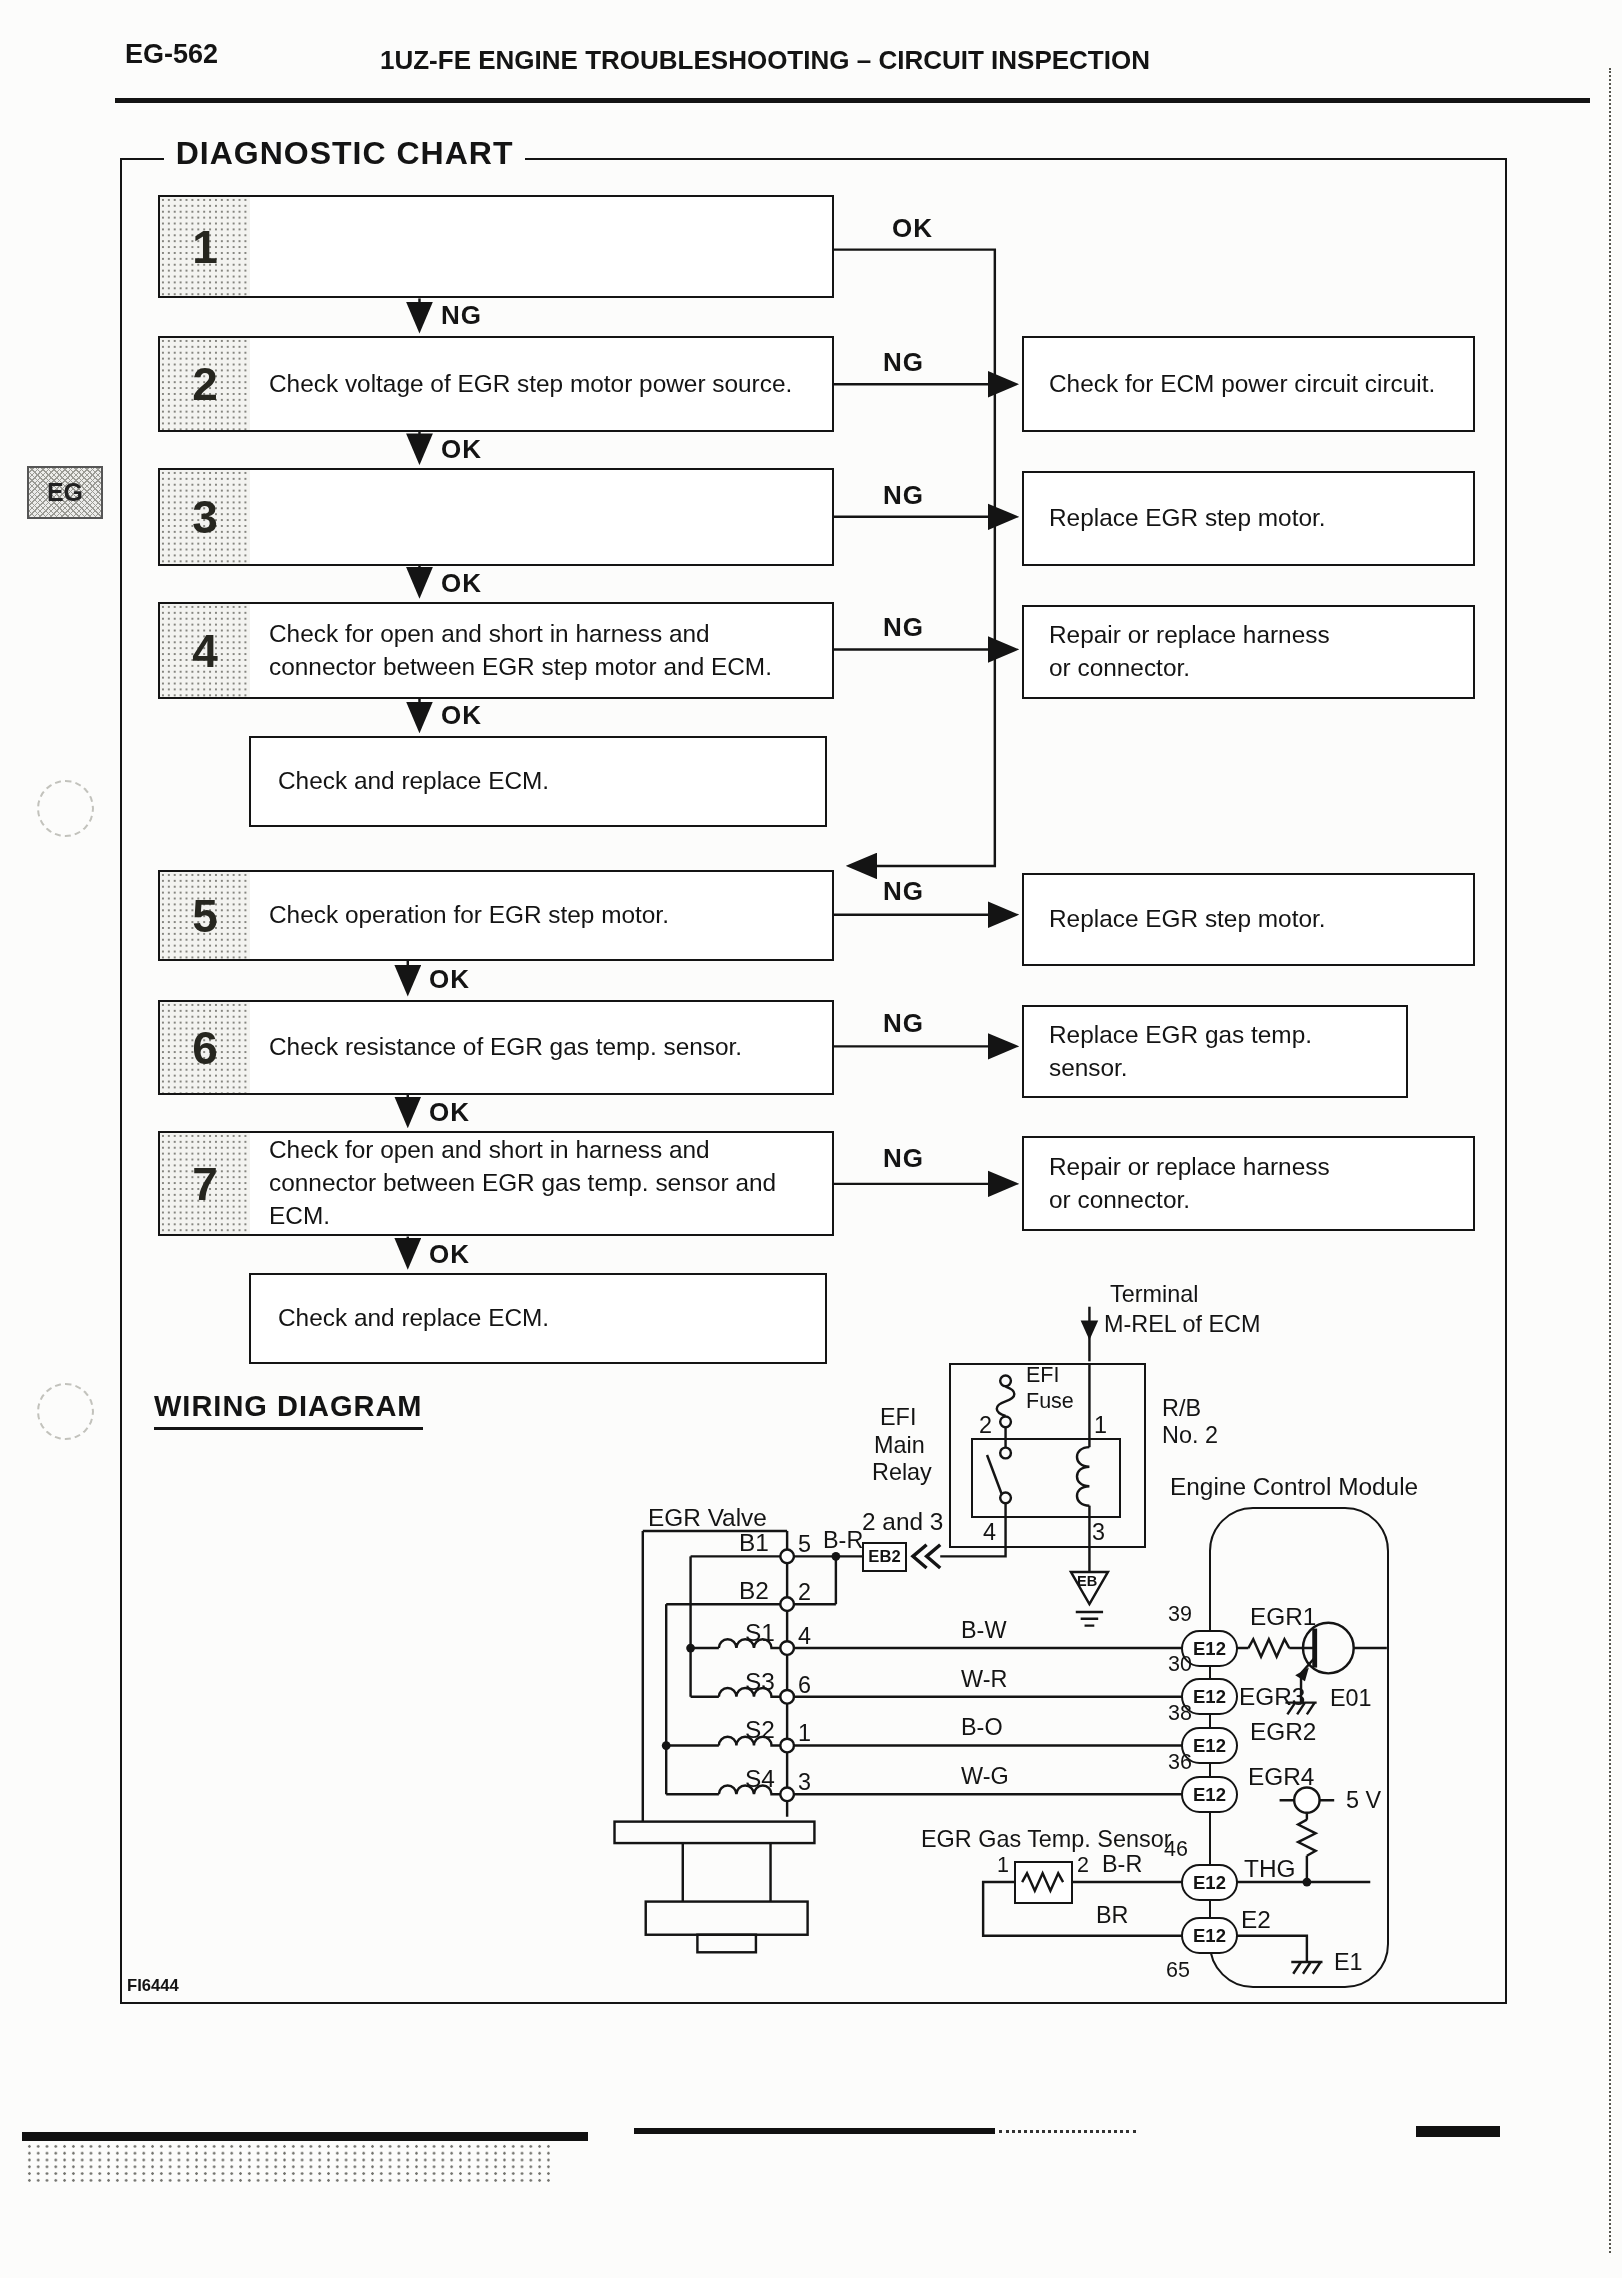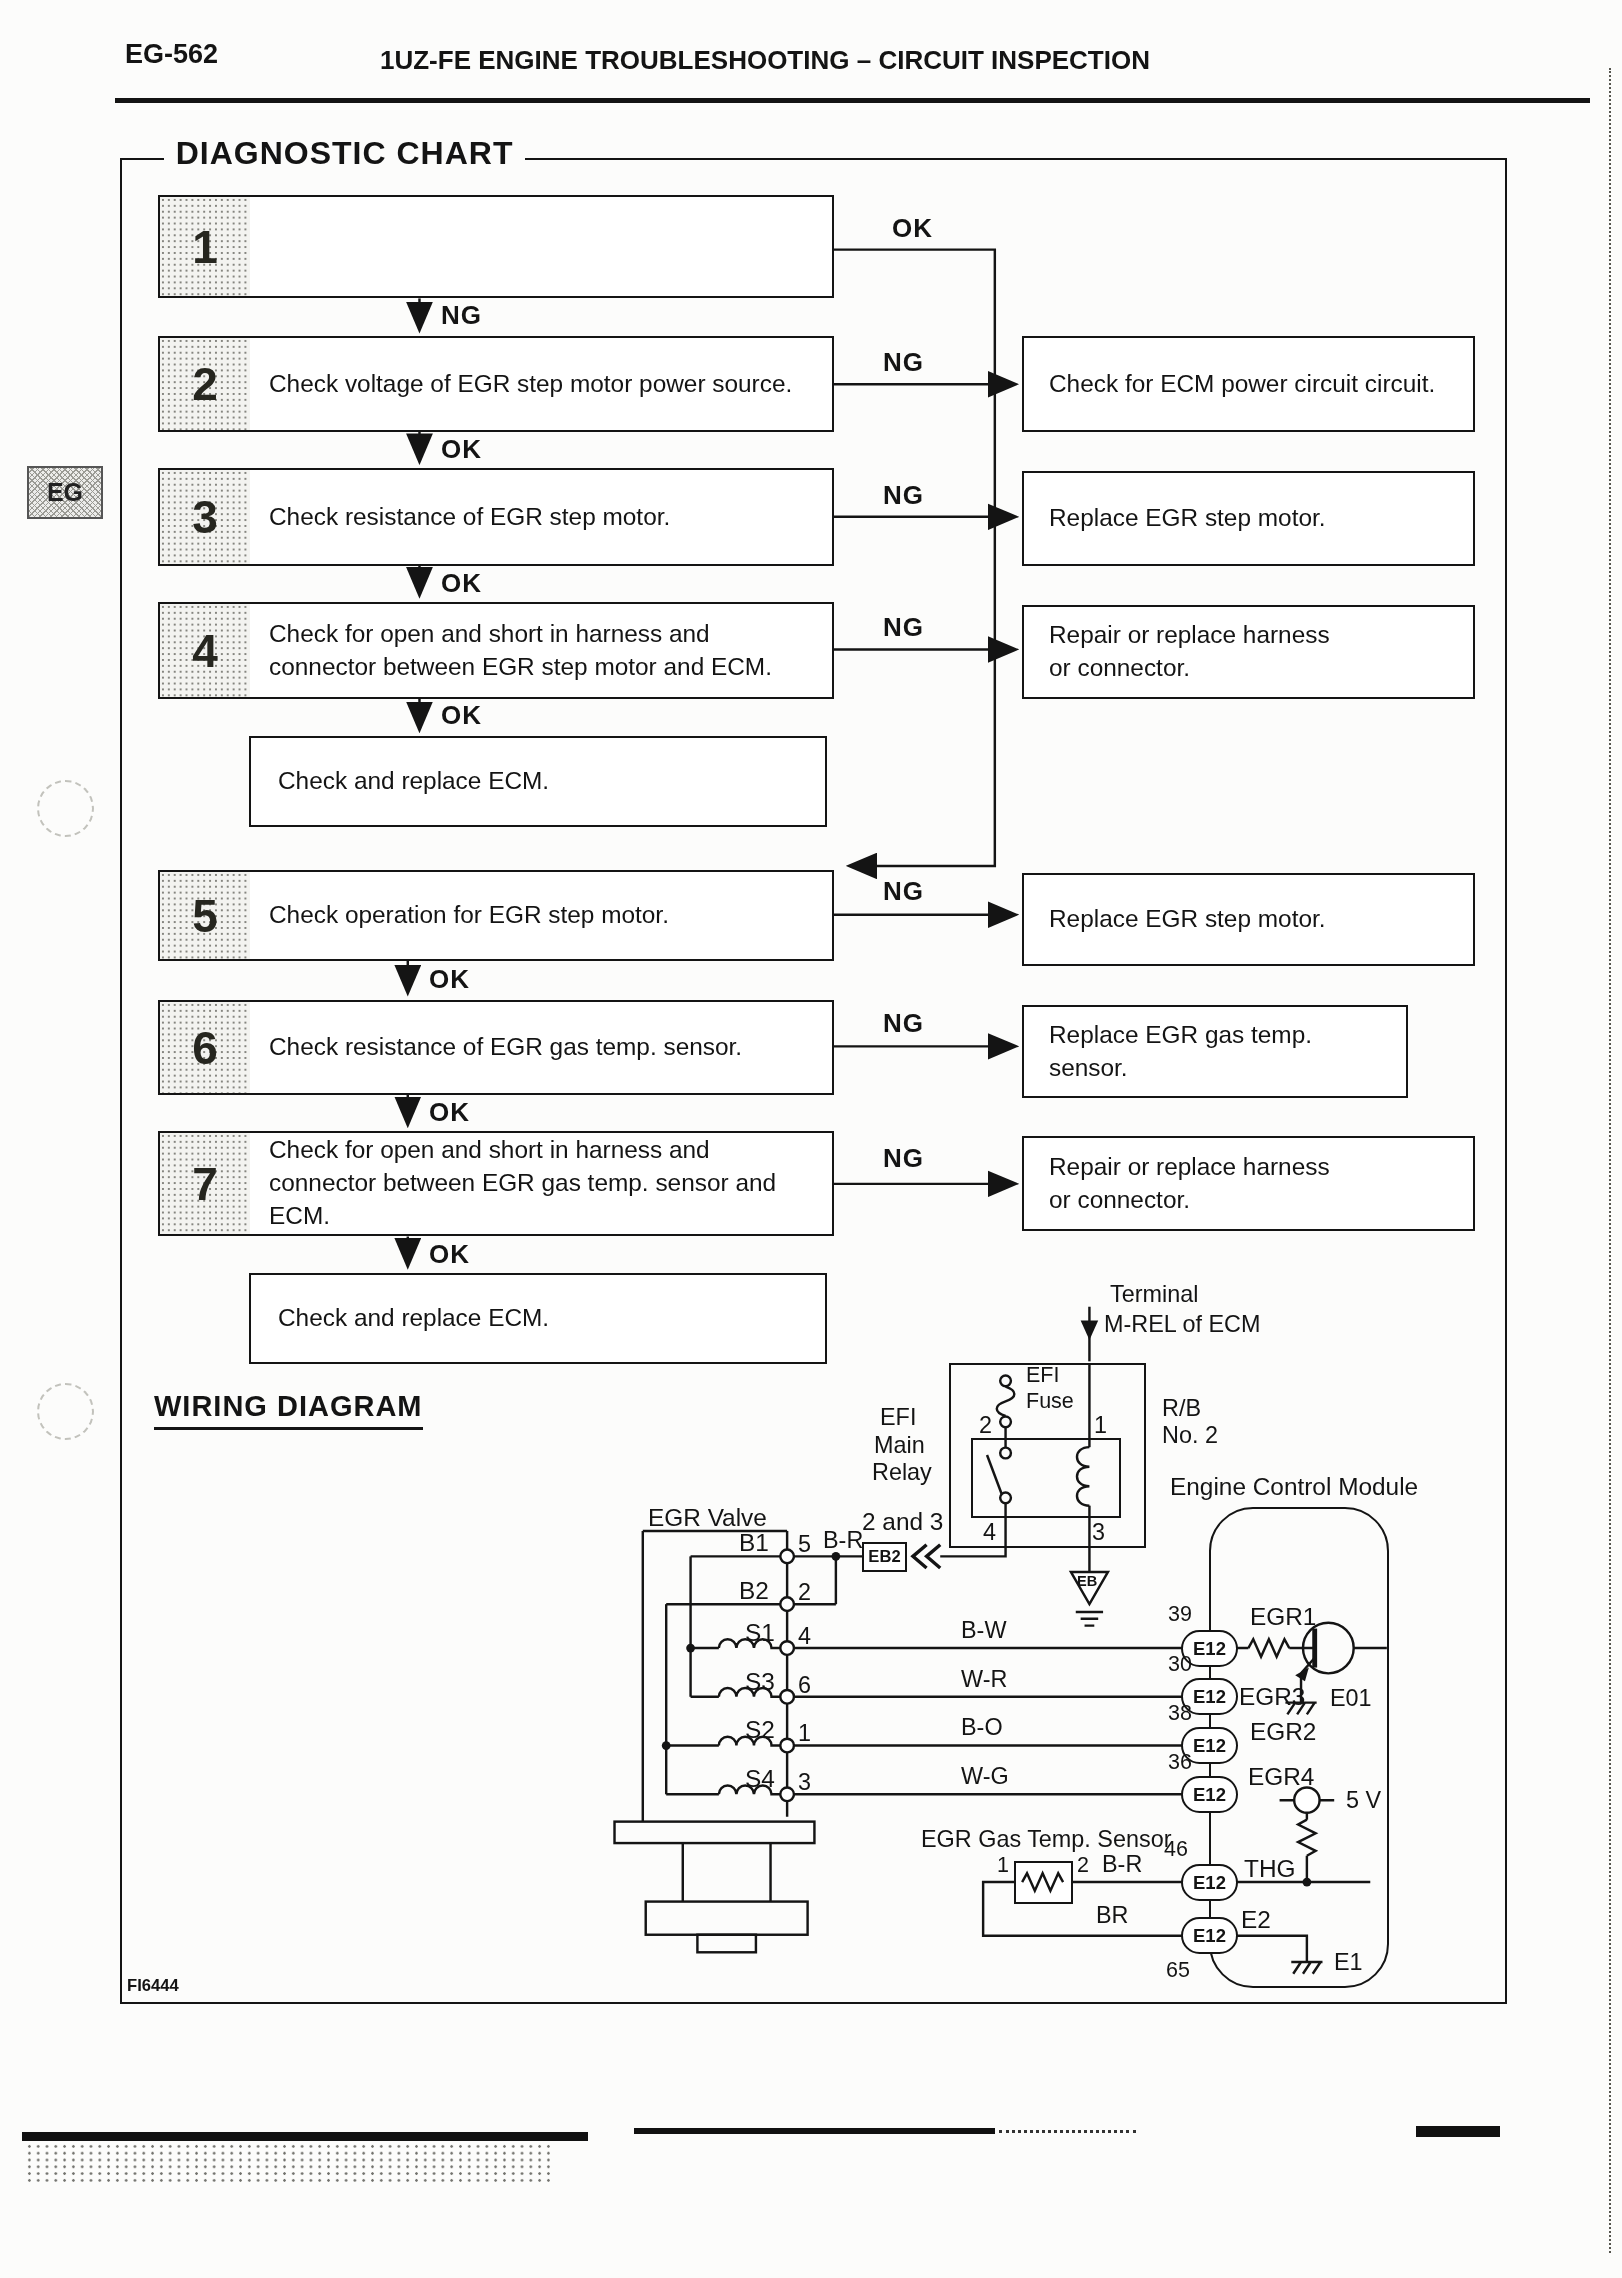--- a/index.html
+++ b/index.html
@@ -154,21 +154,20 @@
 
   <div class="flowbox" style="left:158px;top:195px;width:676px;height:103px;">
     <div class="numtab">1</div>
   </div>
   <div class="flowbox" style="left:158px;top:336px;width:676px;height:96px;">
     <div class="numtab">2</div>
     <div class="boxtext">Check voltage of EGR step motor power source.</div>
   </div>
   <div class="flowbox" style="left:158px;top:468px;width:676px;height:98px;">
     <div class="numtab">3</div>
-    <div class="boxtext">Check resistance of EGR step motor.</div>
   </div>
   <div class="flowbox" style="left:158px;top:602px;width:676px;height:97px;">
     <div class="numtab">4</div>
     <div class="boxtext">Check for open and short in harness and connector between EGR step motor and ECM.</div>
   </div>
   <div class="flowbox noTab" style="left:249px;top:736px;width:578px;height:91px;">
     <div class="boxtext">Check and replace ECM.</div>
   </div>
   <div class="flowbox" style="left:158px;top:870px;width:676px;height:91px;">
     <div class="numtab">5</div>

